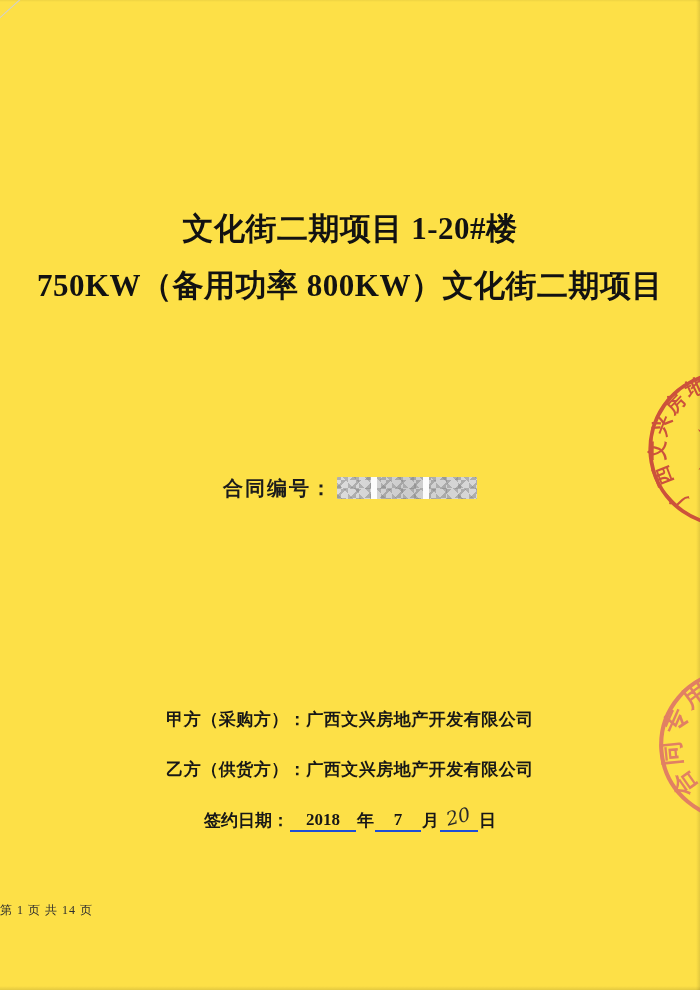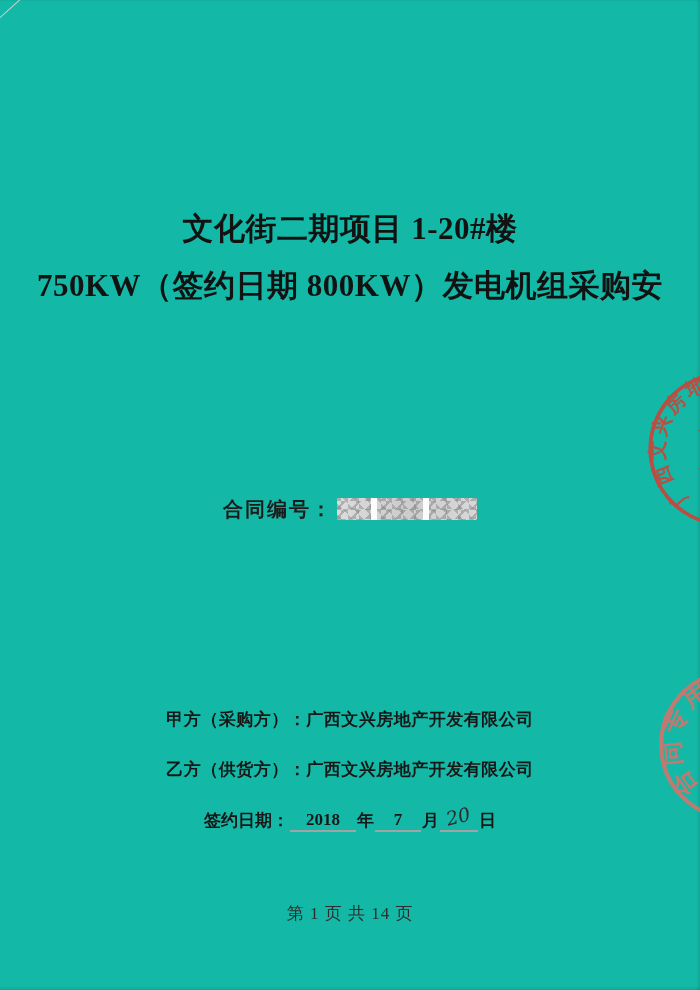--- a/index.html
+++ b/index.html
@@ -1,19 +1,19 @@
 <!DOCTYPE html>
 <html><head>
 <meta charset="utf-8">
 <style>
   html,body{margin:0;padding:0;background:#e9e9e9;}
   .page{
     position:relative;
     width:700px;height:990px;
-    background:#14b8a6;
+    background:#fde047;
     overflow:hidden;
     font-family:"Liberation Serif","DejaVu Serif",serif;
     color:#1c1c1c;
     box-sizing:border-box;
   }
   .edge-right{position:absolute;top:0;right:0;width:4px;height:100%;
     background:linear-gradient(to right,rgba(0,0,0,0),rgba(0,0,0,0.10));}
   .edge-bottom{position:absolute;left:0;bottom:0;width:100%;height:4px;
     background:linear-gradient(to bottom,rgba(0,0,0,0),rgba(0,0,0,0.10));}
   .edge-top{position:absolute;left:0;top:0;width:100%;height:2px;
@@ -21,21 +21,21 @@
   .corner-fold{position:absolute;left:-10px;top:26px;width:52px;height:0;
     border-top:1px solid #cfcfd6;transform:rotate(-42deg);transform-origin:left top;}
 
   .title-block{
     position:absolute;top:200px;left:0;width:700px;
     text-align:center;font-size:31px;font-weight:700;line-height:57px;
     letter-spacing:0.5px;color:#121212;
   }
   .contract-row{
     position:absolute;top:472px;left:0;width:700px;height:32px;
-    display:flex;justify-content:center;align-items:center;margin-top:21px;
+    display:flex;justify-content:center;align-items:center;
   }
   .contract-label{font-size:20px;font-weight:700;letter-spacing:2px;}
   .redacted{
     width:140px;height:22px;margin-left:4px;border-radius:1px;
     background-image:
       linear-gradient(90deg, rgba(255,255,255,0) 0 34px, #fcfcfc 34px 40px, rgba(255,255,255,0) 40px 86px, #fcfcfc 86px 92px, rgba(255,255,255,0) 92px 140px),
       linear-gradient(45deg, rgba(130,130,130,.45) 25%, transparent 25%, transparent 75%, rgba(130,130,130,.45) 75%),
       linear-gradient(135deg, rgba(95,95,95,.35) 25%, transparent 25%, transparent 75%, rgba(95,95,95,.35) 75%),
       linear-gradient(90deg,#dcdcdc,#cccccc 50%,#d8d8d8);
     background-size:100% 100%, 11px 11px, 15px 9px, 100% 100%;
@@ -48,54 +48,54 @@
   }
   .party-a{top:708px;}
   .party-b{top:758px;}
 
   .date-row{
     position:absolute;top:802px;left:0;width:700px;height:30px;
     display:flex;justify-content:center;align-items:flex-end;
     font-size:17px;font-weight:700;color:#171717;
   }
   .date-row .seg{padding:0 1px;}
-  .u{display:inline-block;border-bottom:2px solid #a3a3a3;text-align:center;
+  .u{display:inline-block;border-bottom:2px solid #1d4ed8;text-align:center;
      line-height:20px;height:22px;box-sizing:border-box;}
   .u-year{width:66px;}
   .u-month{width:46px;}
   .u-day{width:38px;position:relative;}
   .hand{
     display:inline-block;font-style:italic;font-weight:400;font-size:19px;
     transform:rotate(-14deg) translateY(-4px);color:#2a2a2a;
     font-family:"DejaVu Serif","Liberation Serif",serif;
   }
 
   .footer{
-    position:absolute;top:902px;left:0;width:700px;text-align:center;
-    font-size:17px;color:#2e2e2e;letter-spacing:1px;font-weight:400;
+    position:absolute;top:902px;left:0;width:700px;
+    font-size:12px;color:#2e2e2e;letter-spacing:1px;font-weight:400;
   }
 
   .stamp{position:absolute;}
   .stamp-1{left:640px;top:363px;width:172px;height:172px;transform:rotate(-55deg);opacity:0.92;}
   .stamp-2{left:653px;top:663px;width:164px;height:164px;transform:rotate(-50deg);opacity:0.85;}
   .stamp svg{display:block;width:100%;height:100%;}
 </style>
 </head>
 <body>
 
 <div class="page">
 
   <div class="edge-top"></div>
   <div class="edge-right"></div>
   <div class="edge-bottom"></div>
   <div class="corner-fold"></div>
 
   <div class="title-block">
     <div>文化街二期项目 1-20#楼</div>
-    <div>750KW（签约日期 800KW）发电机组采购安</div>
+    <div>750KW（备用功率 800KW）文化街二期项目</div>
   </div>
 
   <div class="contract-row">
     <span class="contract-label">合同编号：</span>
     <span class="redacted"></span>
   </div>
 
   <div class="party-line party-a">甲方（采购方）：广西文兴房地产开发有限公司</div>
   <div class="party-line party-b">乙方（供货方）：广西文兴房地产开发有限公司</div>
 

